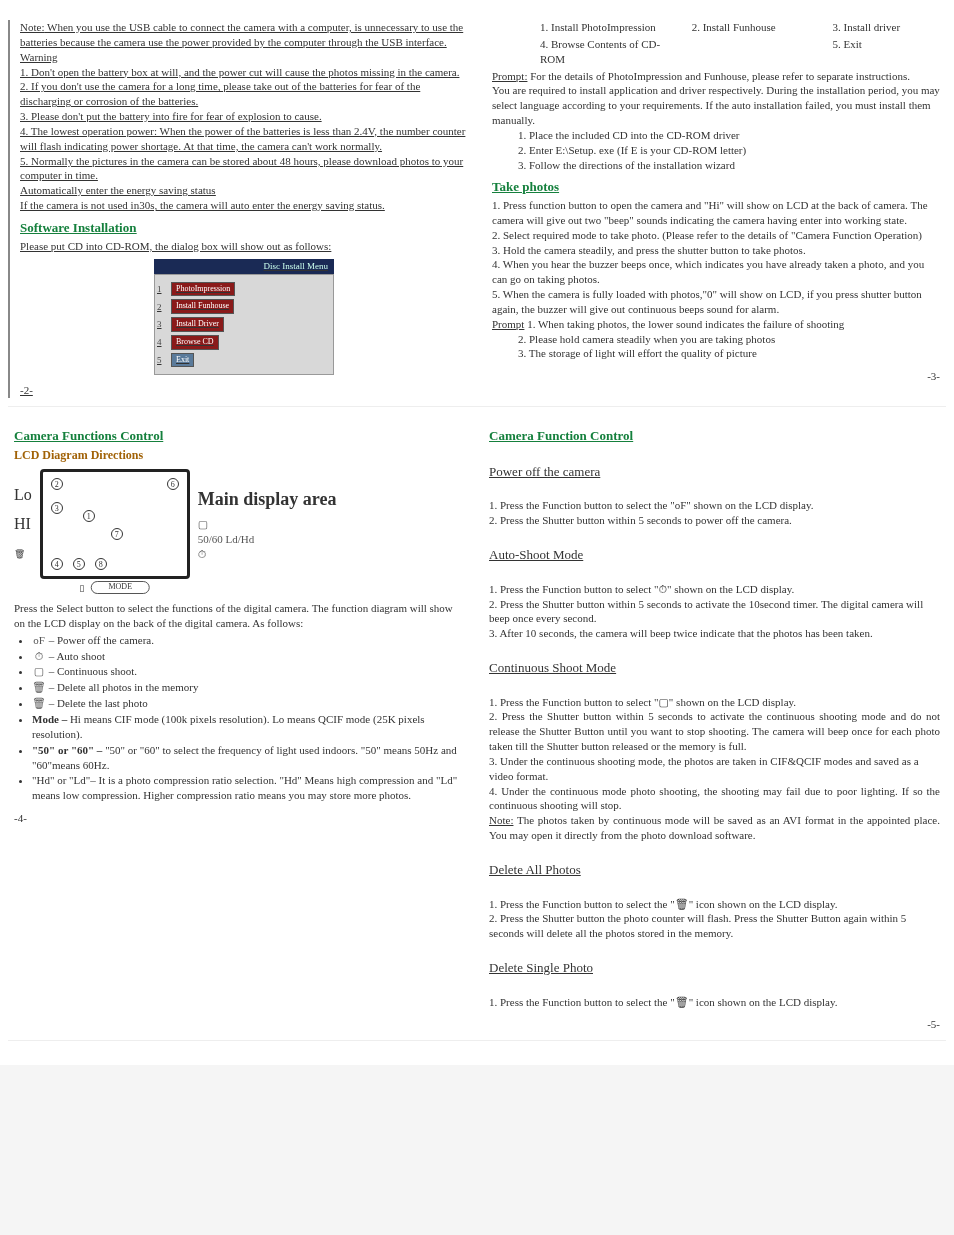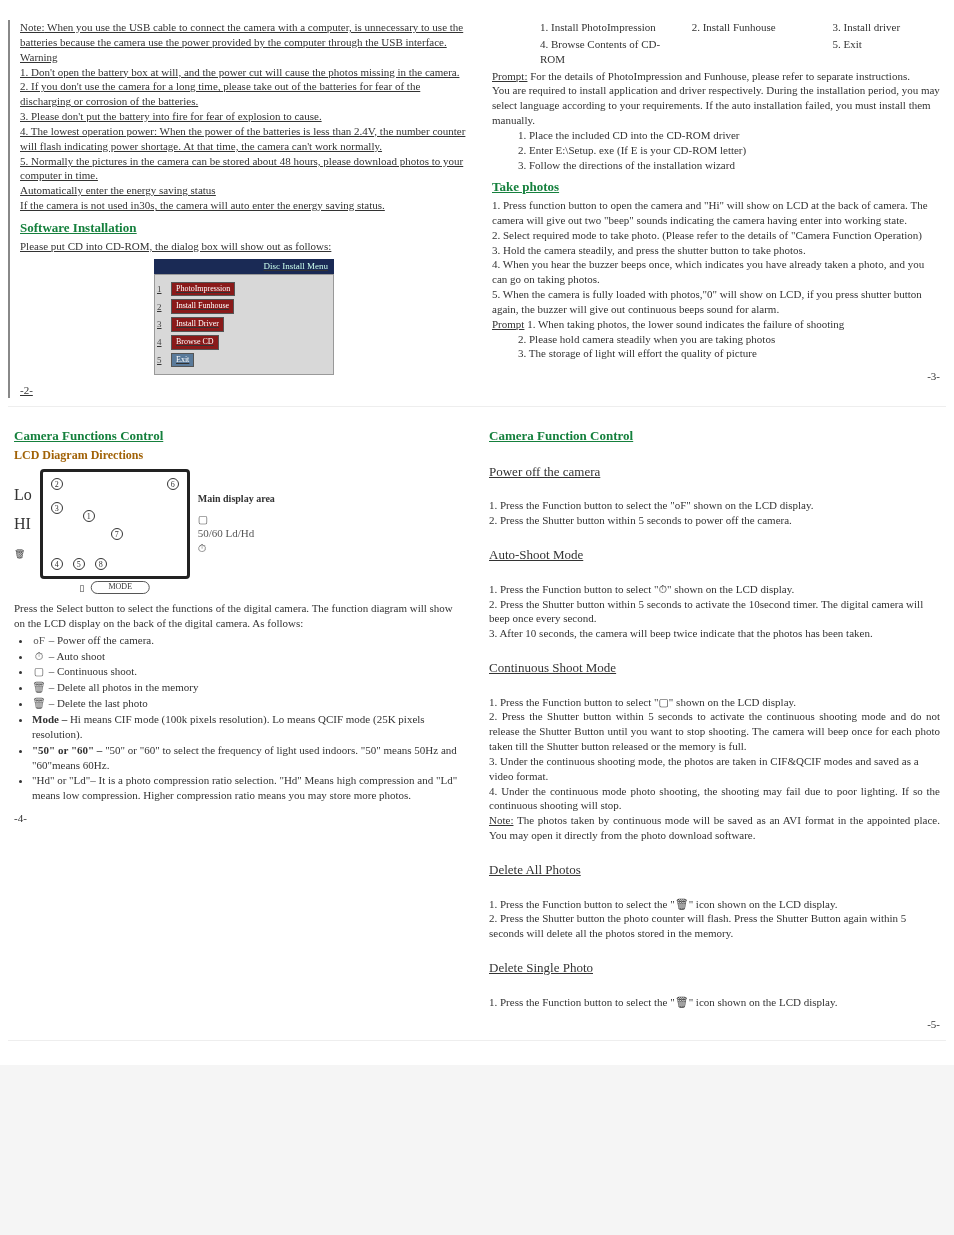--- a/index.html
+++ b/index.html
@@ -118,21 +118,21 @@
     gap: 6px;
     font-size: 9px;
   }
   .mode-pill {
     border: 1px solid #555;
     border-radius: 8px;
     padding: 0 17px;
     font-size: 8px;
   }
   .main-disp {
-    font-size: 10px;
+    font-size: 18px;
     font-weight: bold;
     margin-bottom: 6px;
   }
   .main-icons { font-size: 11px; color: #555; }
   .install-options {
     display: grid;
     grid-template-columns: 1.3fr 1.2fr 1fr;
     gap: 2px 12px;
     font-size: 11px;
     margin-bottom: 2px;

